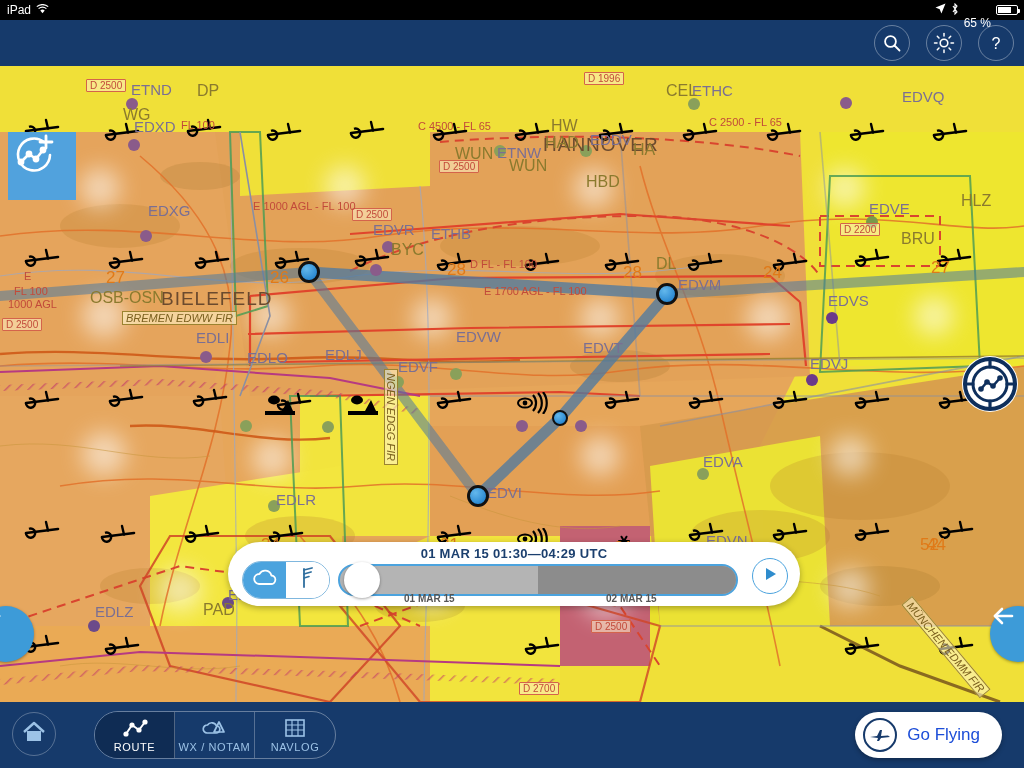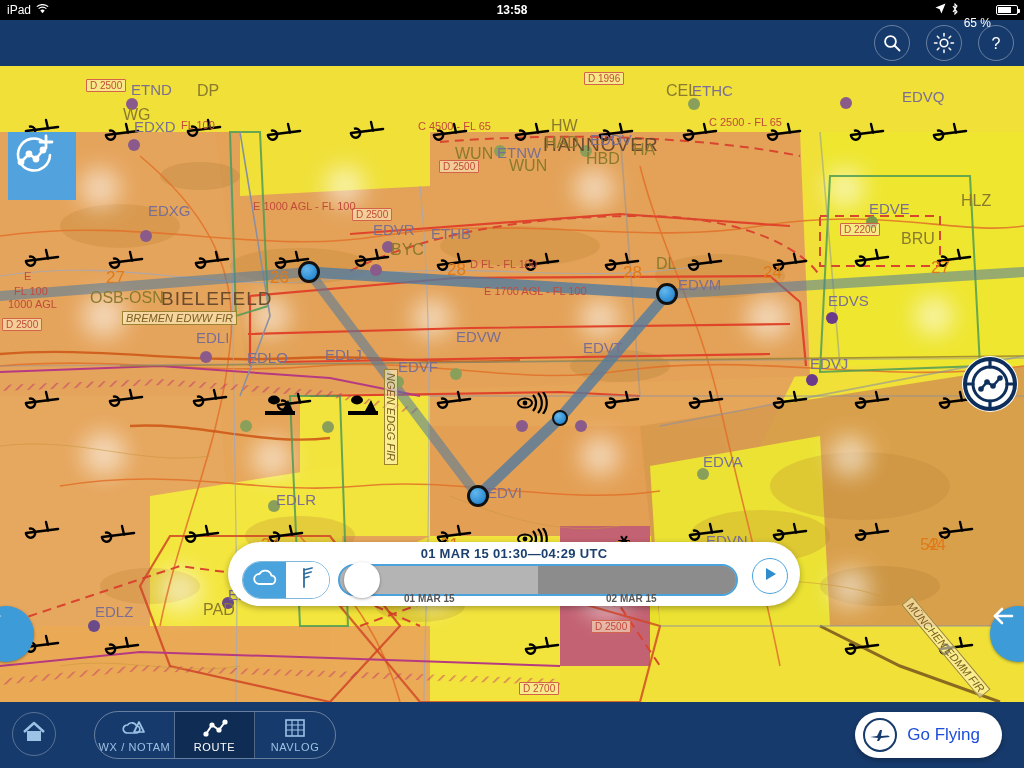--- a/index.html
+++ b/index.html
@@ -176,21 +176,20 @@
     <div class="sb-left">
       <span class="sb-ipad">iPad</span>
       <span class="wifi-glyph">
         <svg width="13" height="10" viewBox="0 0 13 10">
             <path d="M6.5 9.2 L4.3 6.4 a3.6 3.6 0 0 1 4.4 0 Z" fill="#fff"></path>
             <path d="M2.6 4.6 a6.2 6.2 0 0 1 7.8 0" stroke="#fff" stroke-width="1.2" fill="none"></path>
             <path d="M0.8 2.6 a9 9 0 0 1 11.4 0" stroke="#fff" stroke-width="1.2" fill="none"></path>
           </svg>
       </span>
     </div>
-    <div class="sb-center">13:58</div>
     <div class="sb-right">
       <span>
         <svg width="11" height="11" viewBox="0 0 11 11">
             <path d="M10.5 0.5 L0.5 4.6 L4.7 6.3 L6.4 10.5 Z" fill="#fff"></path>
           </svg>
       </span>
       <span>
         <svg width="8" height="12" viewBox="0 0 8 12">
             <path d="M2 3 L6 9 L4 11 L4 1 L6 3 L2 9" stroke="#fff" stroke-width="1.1" fill="none"></path>
           </svg>
@@ -871,21 +870,21 @@
         <div class="maplabel lbl-apt" style="left: 385px; top: 159px; margin-left: 46px;">ETHB</div>
         <div class="maplabel lbl-apt" style="left: 692px; top: 16px;">ETHC</div>
         <div class="maplabel lbl-apt" style="left: 590px; top: 65px;">EDDV</div>
         <div class="maplabel lbl-apt" style="left: 1006px; top: 562px;">EDK</div>
         <div class="maplabel lbl-nav" style="left: 197px; top: 16px;">DP</div>
         <div class="maplabel lbl-nav" style="left: 123px; top: 40px;">WG</div>
         <div class="maplabel lbl-nav" style="left: 455px; top: 79px;">WUN</div>
         <div class="maplabel lbl-nav" style="left: 509px; top: 91px;">WUN</div>
         <div class="maplabel lbl-nav" style="left: 551px; top: 51px;">HW</div>
         <div class="maplabel lbl-nav" style="left: 545px; top: 68px;">HAD</div>
-        <div class="maplabel lbl-nav" style="left: 586px; top: 84px;">HBD</div>
+        <div class="maplabel lbl-nav" style="left: 586px; top: 107px;">HBD</div>
         <div class="maplabel lbl-nav" style="left: 633px; top: 75px;">HA</div>
         <div class="maplabel lbl-nav" style="left: 666px; top: 16px;">CEL</div>
         <div class="maplabel lbl-nav" style="left: 901px; top: 164px;">BRU</div>
         <div class="maplabel lbl-nav" style="left: 961px; top: 126px;">HLZ</div>
         <div class="maplabel lbl-nav" style="left: 391px; top: 175px;">BYC</div>
         <div class="maplabel lbl-nav" style="left: 656px; top: 189px;">DL</div>
         <div class="maplabel lbl-nav" style="left: 90px; top: 223px;">OSB-OSN</div>
         <div class="maplabel lbl-nav" style="left: 203px; top: 535px;">PAD</div>
         <div class="maplabel box-as" style="left: 86px; top: 13px;">D 2500</div>
         <div class="maplabel box-as" style="left: 352px; top: 142px;">D 2500</div>
@@ -1014,43 +1013,43 @@
     <div class="home-btn">
       <span>
         <svg width="24" height="22" viewBox="0 0 24 22">
             <path d="M2,11 L12,2 L22,11" stroke="#9cc2e6" stroke-width="2.4" fill="none" stroke-linejoin="round"></path>
             <path d="M5,10 L5,20 L19,20 L19,10" fill="#9cc2e6"></path>
           </svg>
       </span>
     </div>
 
     <div class="segctl">
-      <div class="seg">
-        <span>
-          <svg width="26" height="20" viewBox="0 0 26 20">
-              <path d="M5,15 a4,4 0 0 1 0.5,-8 a5.2,5.2 0 0 1 9,0.8 a3.6,3.6 0 0 1 -0.5,7.2 Z" stroke="#9cc2e6" stroke-width="1.7" fill="none" stroke-linejoin="round"></path>
-              <path d="M17,4 L22,14 L12,14 Z" stroke="#9cc2e6" stroke-width="1.7" fill="none" stroke-linejoin="round"></path>
-            </svg>
-        </span>
-        <span class="t">WX / NOTAM</span>
-      </div>
       <div class="seg active">
         <span>
           <svg width="26" height="20" viewBox="0 0 26 20">
               <polyline points="4,16 10,7 17,12 23,4" stroke="#fff" stroke-width="2" fill="none" stroke-linejoin="round"></polyline>
               <circle cx="4" cy="16" r="2.6" fill="#fff"></circle>
               <circle cx="10" cy="7" r="2.6" fill="#fff"></circle>
               <circle cx="17" cy="12" r="2.6" fill="#fff"></circle>
               <circle cx="23" cy="4" r="2.6" fill="#fff"></circle>
             </svg>
         </span>
         <span class="t">ROUTE</span>
       </div>
       <div class="seg">
         <span>
+          <svg width="26" height="20" viewBox="0 0 26 20">
+              <path d="M5,15 a4,4 0 0 1 0.5,-8 a5.2,5.2 0 0 1 9,0.8 a3.6,3.6 0 0 1 -0.5,7.2 Z" stroke="#9cc2e6" stroke-width="1.7" fill="none" stroke-linejoin="round"></path>
+              <path d="M17,4 L22,14 L12,14 Z" stroke="#9cc2e6" stroke-width="1.7" fill="none" stroke-linejoin="round"></path>
+            </svg>
+        </span>
+        <span class="t">WX / NOTAM</span>
+      </div>
+      <div class="seg">
+        <span>
           <svg width="22" height="20" viewBox="0 0 22 20">
               <rect x="2" y="2" width="18" height="16" stroke="#9cc2e6" stroke-width="1.6" fill="none"></rect>
               <line x1="2" y1="7" x2="20" y2="7" stroke="#9cc2e6" stroke-width="1.2"></line>
               <line x1="2" y1="12" x2="20" y2="12" stroke="#9cc2e6" stroke-width="1.2"></line>
               <line x1="8" y1="2" x2="8" y2="18" stroke="#9cc2e6" stroke-width="1.2"></line>
               <line x1="14" y1="2" x2="14" y2="18" stroke="#9cc2e6" stroke-width="1.2"></line>
             </svg>
         </span>
         <span class="t">NAVLOG</span>
       </div>

